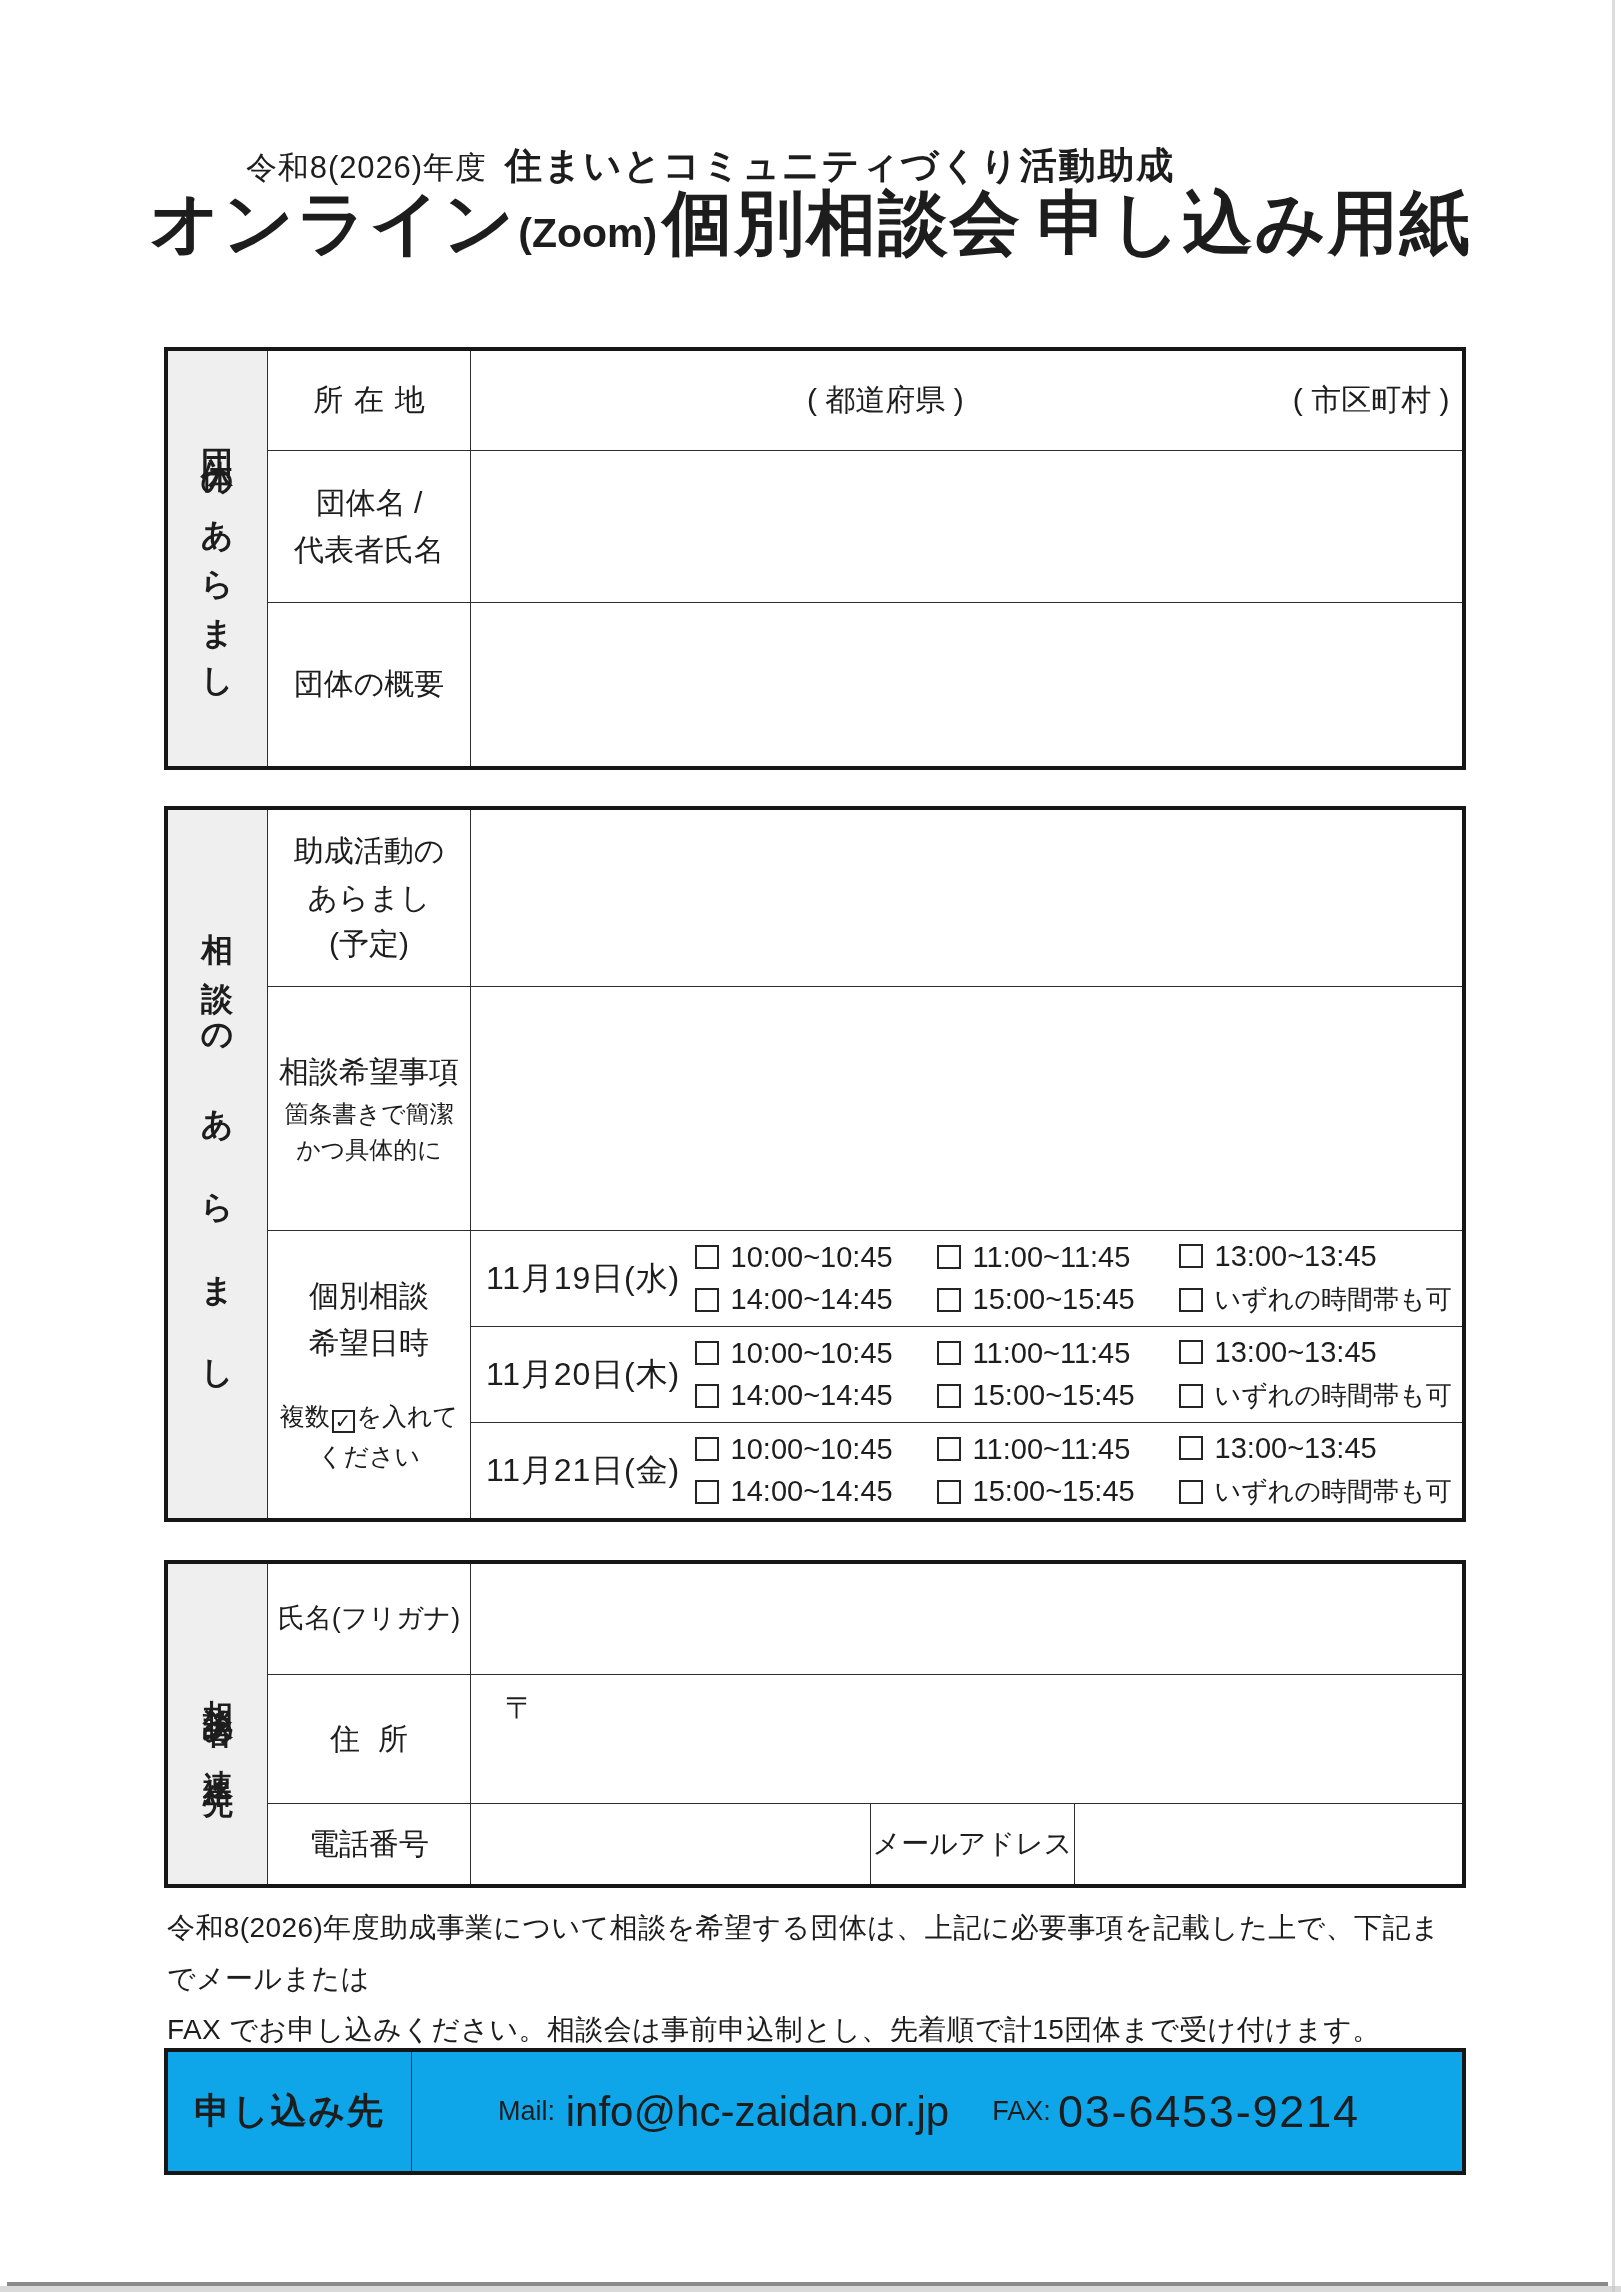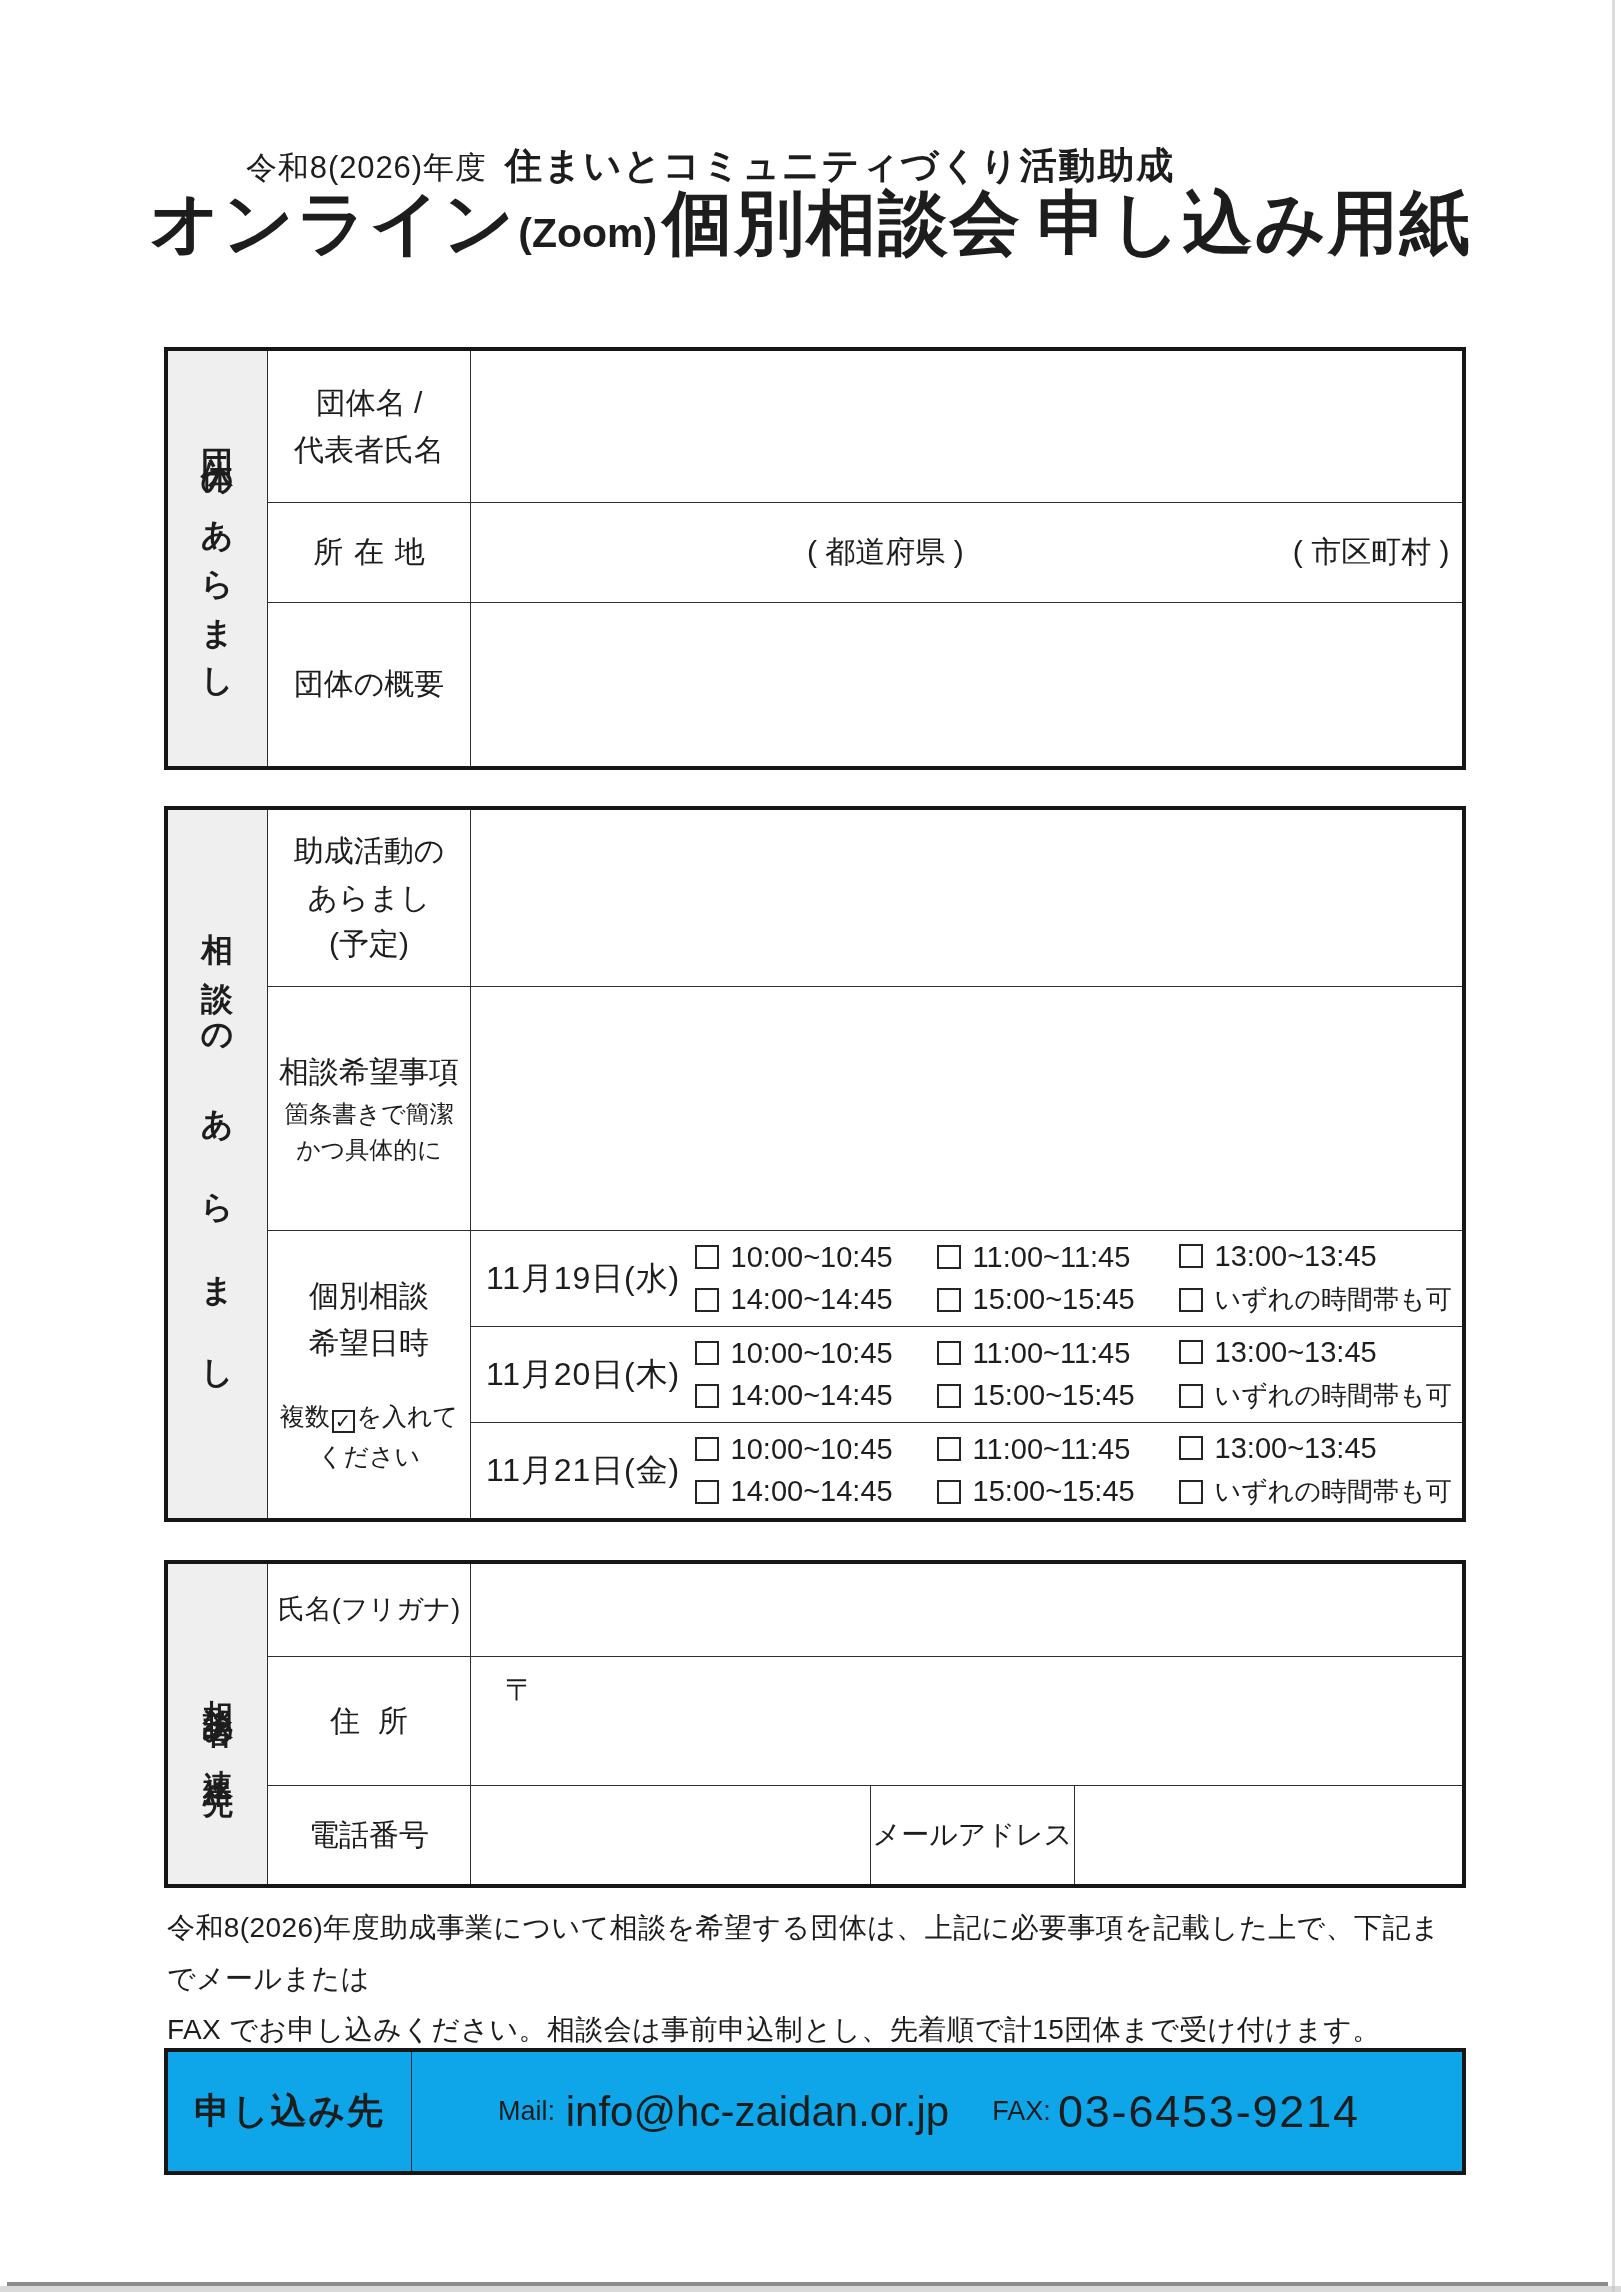--- a/index.html
+++ b/index.html
@@ -53,21 +53,21 @@
   .slot-col { display:flex; flex-direction:column; gap:9.9px; width:242px; }
   .slot-col.last { width:282px; }
   .slot { display:flex; align-items:center; gap:11.6px; }
   .cb { width:24px; height:24px; border:2.7px solid #242424; background:#fff; flex:none; }
   .slot-label { font-size:29px; font-weight:500; white-space:nowrap; }
   .slot-label.small { font-size:26px; }
 
   
   .t3 { top:1560px; height:328px; }
   .t3 .cat-text { font-size:30px; letter-spacing:9px; }
-  .t3 .r1 { height:93px;justify-content:center; }
+  .t3 .r1 { height:111px;justify-content:center; }
   .t3 .r2 { height:129px; }
   .t3 .r3 { flex:1; }
   .name-label { font-size:27px; }
   .sp2 { letter-spacing:18px; text-indent:18px; }
   .sp1 { letter-spacing:10.7px; text-indent:10.7px; }
   .postal { position:absolute; top:12.5px; left:34px; font-size:30px; font-weight:500; }
   .phone-row { display:flex; height:100%; }
   .phone-input { width:400px; border-right:1.8px solid #2e2e2e; }
   .mail-label { width:204px; border-right:1.8px solid #2e2e2e; display:flex; align-items:center; justify-content:center; font-size:28px; font-weight:500; }
   .mail-input { flex:1; }
@@ -102,35 +102,35 @@
   </div>
   <div class="title">
     <span class="title-big">オンライン</span><span class="title-zoom">(Zoom)</span><span class="title-big">個別相談会</span><span class="title-gap"></span><span class="title-big">申し込み用紙</span>
   </div>
 
   <div class="ftable t1">
     <div class="cat-strip">
       <div class="cat-text">団体のあらまし</div>
     </div>
     <div class="rows">
-      <div class="row r1">
-        <div class="label-cell">
-          <span>団体名 /</span>
-          <span>代表者氏名</span>
-        </div>
-        <div class="content-cell"></div>
-      </div>
       <div class="row r2">
         <div class="label-cell sp1">所在地</div>
         <div class="content-cell">
           <div class="loc-hints">
             <span class="hint-pref">( 都道府県 )</span>
             <span class="hint-city">( 市区町村 )</span>
           </div>
         </div>
+      </div>
+      <div class="row r1">
+        <div class="label-cell">
+          <span>団体名 /</span>
+          <span>代表者氏名</span>
+        </div>
+        <div class="content-cell"></div>
       </div>
       <div class="row r3">
         <div class="label-cell">団体の概要</div>
         <div class="content-cell"></div>
       </div>
     </div>
   </div>
 
   <div class="ftable t2">
     <div class="cat-strip">

